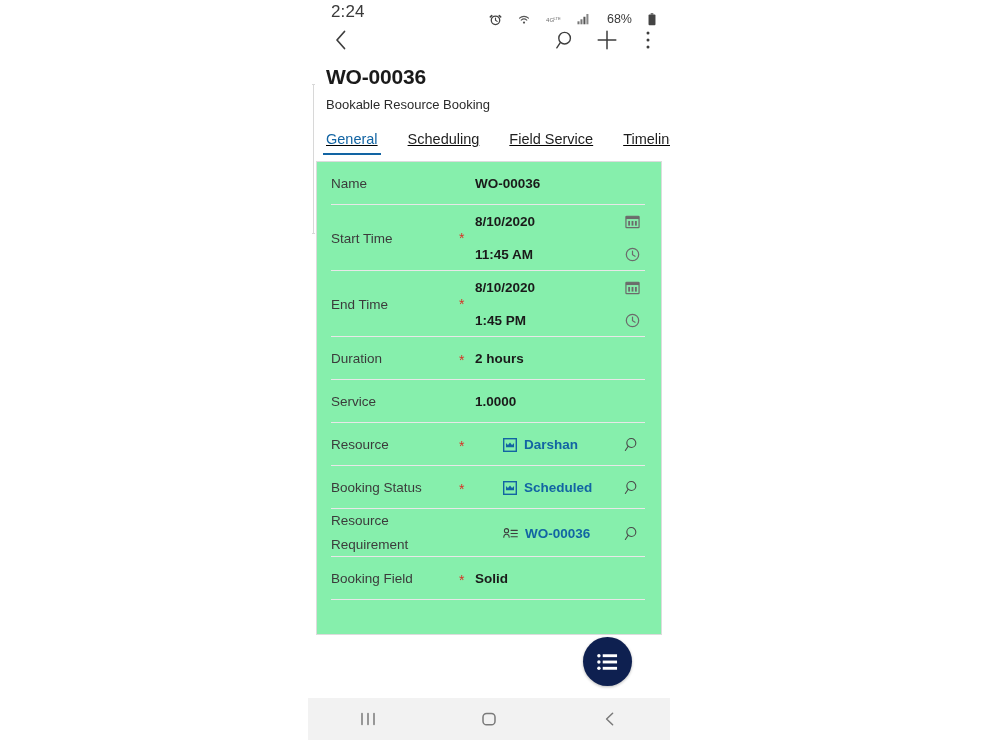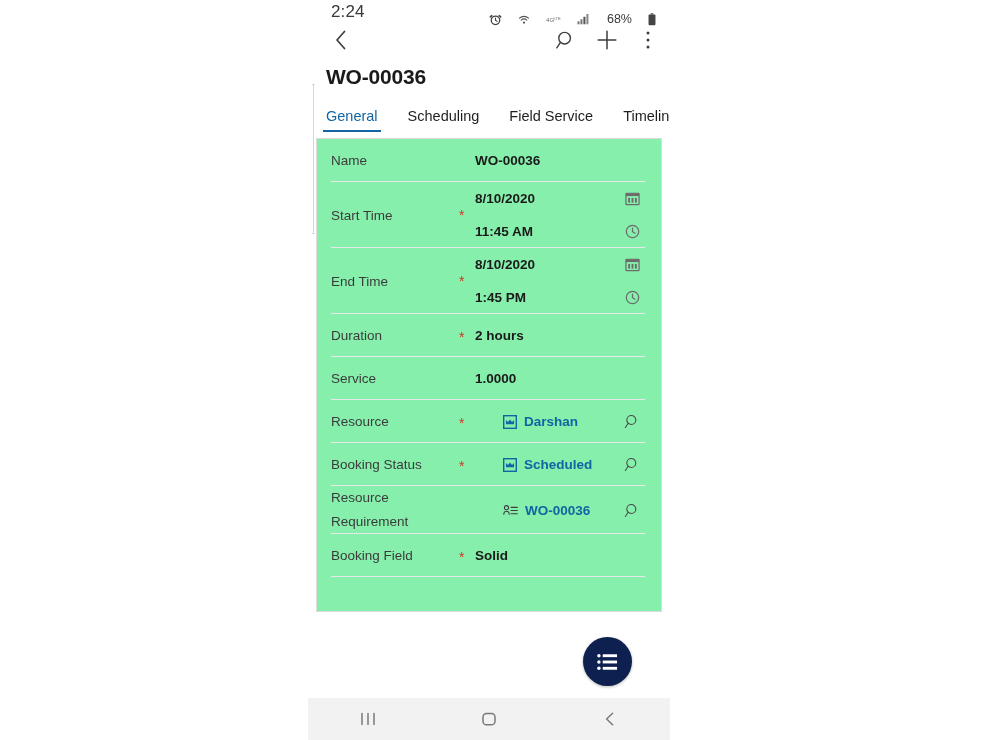--- a/index.html
+++ b/index.html
@@ -130,20 +130,21 @@
 
   
   #tabs {
     position: relative;
     display: flex;
     align-items: flex-end;
     margin-top: 10px;
     padding-left: 18px;
     height: 32px;
     gap: 30px;
+    text-decoration: underline;
   }
   .tab {
     position: relative;
     font-size: 14.5px;
     color: #1f1f1f;
     padding-bottom: 8px;
     cursor: pointer;
     white-space: nowrap;
   }
   .tab.active { color: #1264a3; }
@@ -359,20 +360,21 @@
           <circle cx="3" cy="4" r="1.5" fill="#3d3d3d"></circle>
           <circle cx="3" cy="11" r="1.5" fill="#3d3d3d"></circle>
           <circle cx="3" cy="18" r="1.5" fill="#3d3d3d"></circle>
         </svg>
       </div>
     </div>
   </div>
 
   <div id="record-header">
     <div id="record-title">WO-00036</div>
+    <div id="record-subtitle">Bookable Resource Booking</div>
   </div>
 
   <div id="scroll-track"></div>
 
   <div id="tabs">
     <div id="tab-underline-rest"></div>
     <div class="tab active">General</div>
     <div class="tab">Scheduling</div>
     <div class="tab">Field Service</div>
     <div class="tab">Timeline</div>

